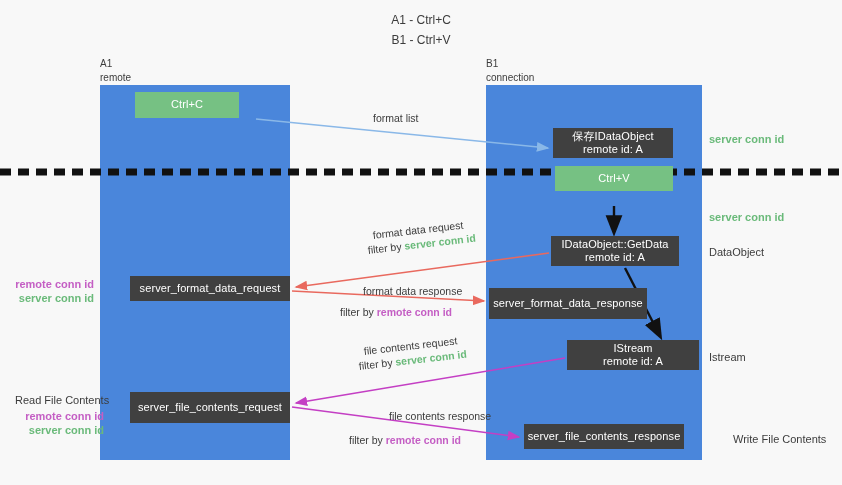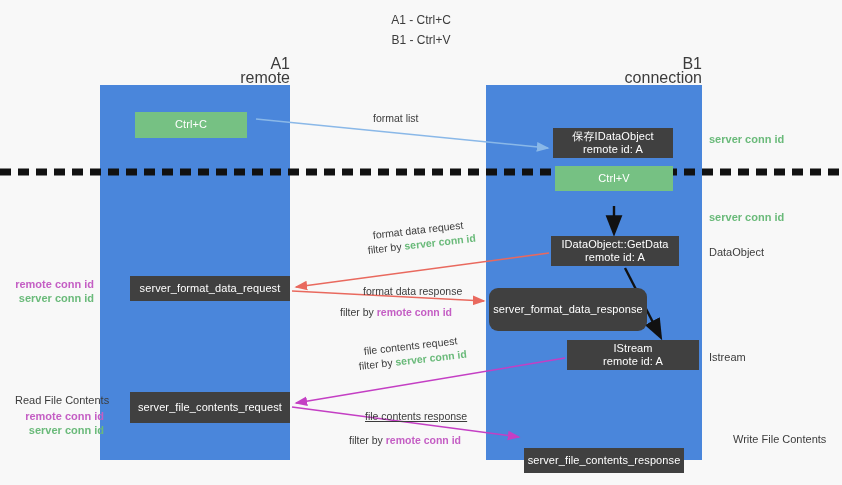--- a/index.html
+++ b/index.html
@@ -26,22 +26,22 @@
     left: 0; top: 10px;
     width: 842px;
     text-align: center;
     font-size: 12px;
     color: #3c3c3c;
     line-height: 20px;
   }
 
   
   .col-header {
-    text-align: right;
-    font-size: 16px;
+    text-align: left;
+    font-size: 10px;
     color: #3c3c3c;
     line-height: 14px;
   }
   #hdr-a1 { left: 100px; top: 57px; width: 190px; }
   #hdr-b1 { left: 486px; top: 57px; width: 216px; }
 
   
   .lane {
     background: #4a86db;
     top: 85px;
@@ -59,29 +59,29 @@
     justify-content: center;
     color: #ffffff;
     font-size: 11px;
     line-height: 13.5px;
     text-align: center;
     letter-spacing: 0.1px;
   }
   .box-green { background: #76c183; }
   .box-orange { background: #404040; }
 
-  #box-ctrlc   { left: 135px; top: 112px; width: 112px; height: 26px; }
+  #box-ctrlc   { left: 135px; top: 92px; width: 104px; height: 26px; }
   #box-ctrlv   { left: 555px; top: 166px; width: 118px; height: 25px; }
   #box-savedo  { left: 553px; top: 128px; width: 120px; height: 30px; }
   #box-getdata { left: 551px; top: 236px; width: 128px; height: 30px; }
   #box-istream { left: 567px; top: 340px; width: 132px; height: 30px; }
   #box-sfdreq  { left: 130px; top: 276px; width: 160px; height: 25px; }
-  #box-sfdres  { left: 489px; top: 288px; width: 158px; height: 43px; border-radius: 9px; }
+  #box-sfdres  { left: 489px; top: 288px; width: 158px; height: 31px; }
   #box-sfcreq  { left: 130px; top: 392px; width: 160px; height: 31px; }
-  #box-sfcres  { left: 524px; top: 424px; width: 160px; height: 25px; margin-top: 24px; }
+  #box-sfcres  { left: 524px; top: 424px; width: 160px; height: 25px; }
 
   
   .side-note {
     font-size: 11px;
     line-height: 14px;
     color: #3c3c3c;
   }
   .tok-server { color: #6aba7a; font-weight: bold; }
   .tok-remote { color: #c45ec4; font-weight: bold; }
   .tok-plain  { color: #3c3c3c; }
@@ -104,21 +104,21 @@
     white-space: nowrap;
   }
 
   #lbl-format-list { left: 373px; top: 111px; }
   #lbl-fdr-1 { left: 372px; top: 228px; transform: rotate(-6.5deg); transform-origin: left top; }
   #lbl-fdr-2 { left: 367px; top: 243px; transform: rotate(-6.5deg); transform-origin: left top; }
   #lbl-fdres-1 { left: 363px; top: 284px; }
   #lbl-fdres-2 { left: 340px; top: 305px; }
   #lbl-fcr-1 { left: 363px; top: 344px; transform: rotate(-6.5deg); transform-origin: left top; }
   #lbl-fcr-2 { left: 358px; top: 359px; transform: rotate(-6.5deg); transform-origin: left top; }
-  #lbl-fcres-1 { left: 365px; top: 409px; text-decoration: underline; }
+  #lbl-fcres-1 { left: 389px; top: 409px; }
   #lbl-fcres-2 { left: 349px; top: 433px; }
 
   
   #wires {
     left: 0; top: 0;
     width: 842px; height: 485px;
     pointer-events: none;
   }
 </style>
 </head>

